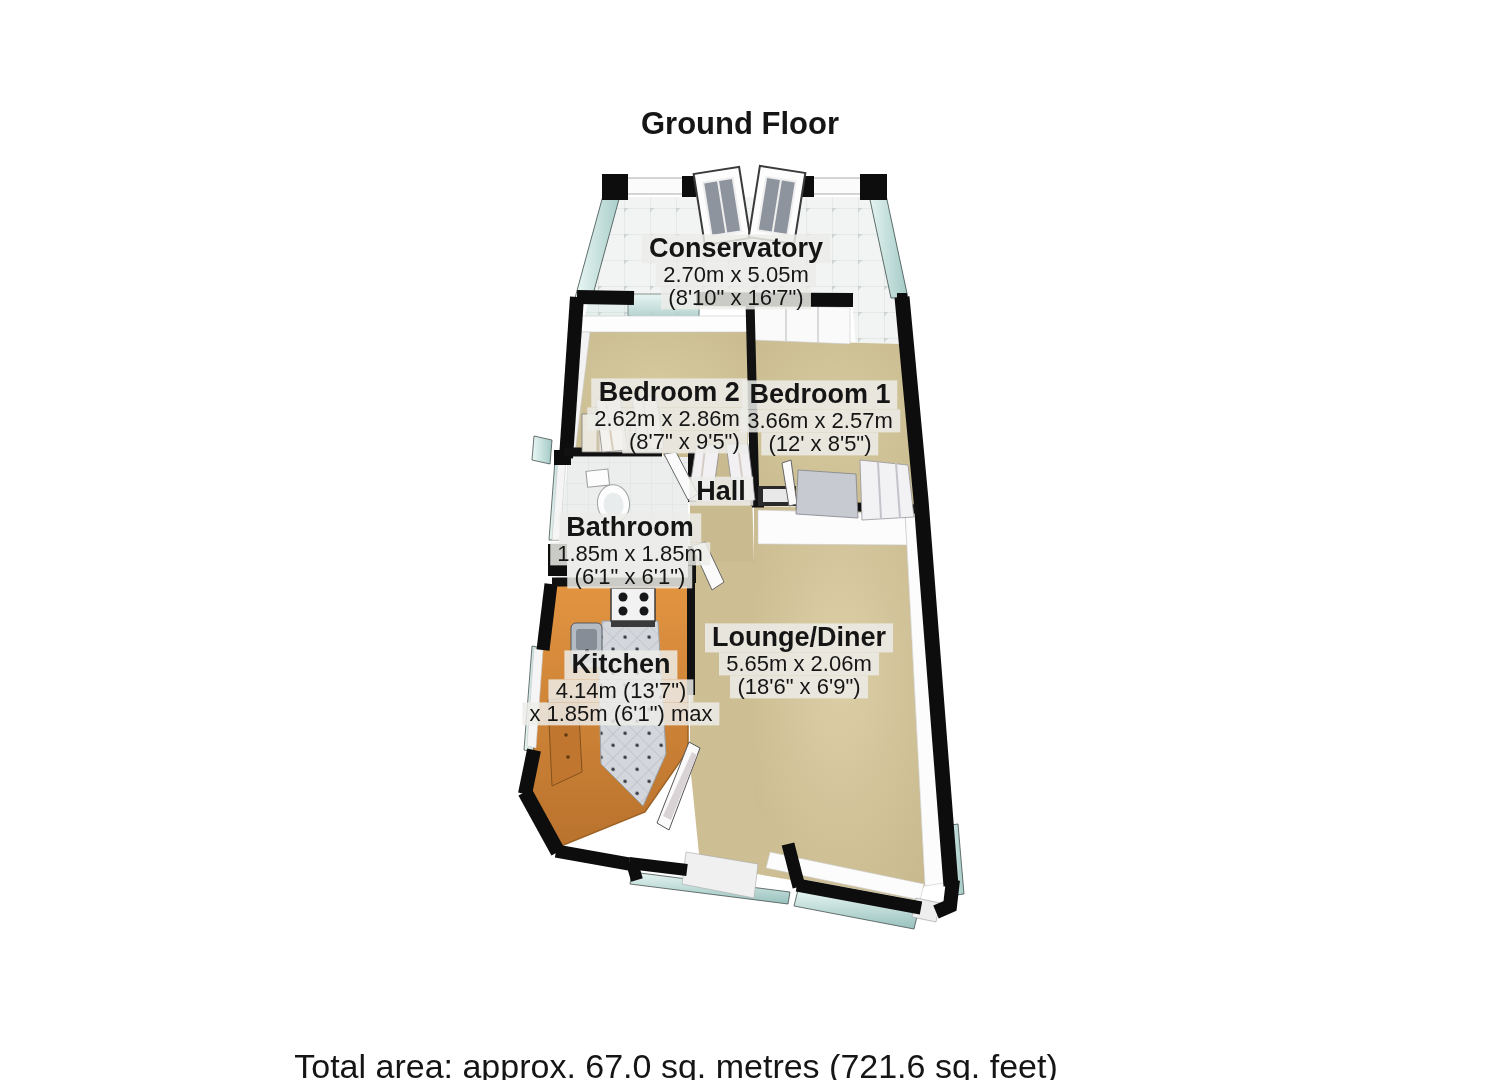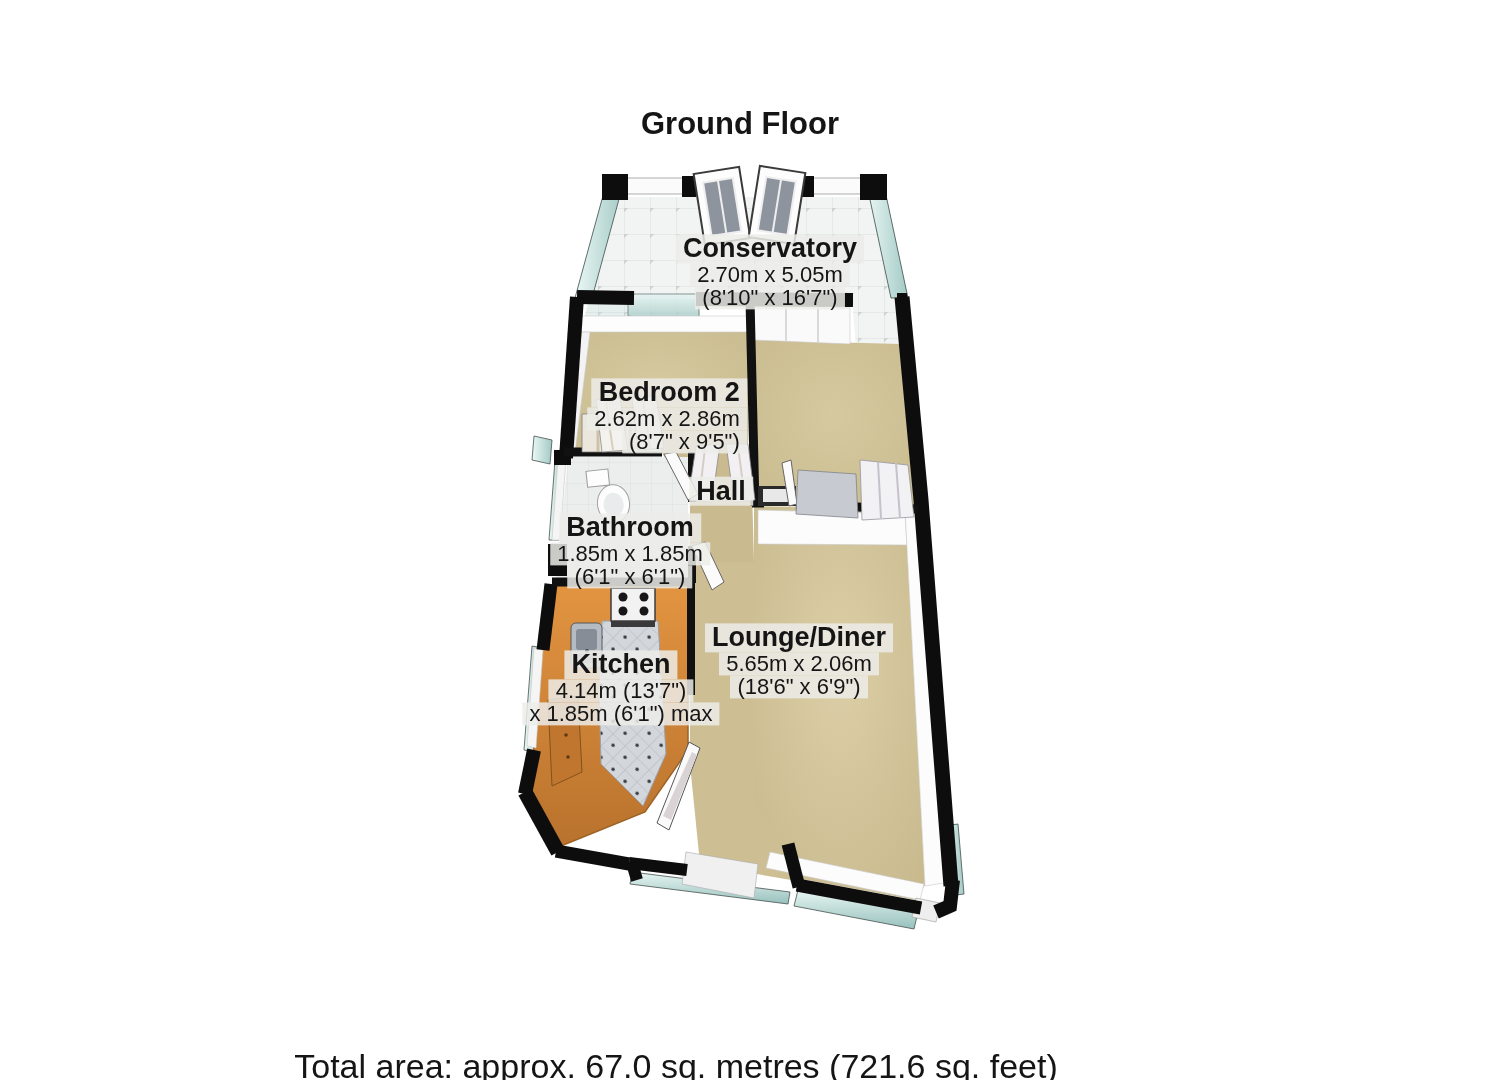--- a/index.html
+++ b/index.html
@@ -223,32 +223,37 @@
       <g>
         <polygon points="548,700 578,696 582,772 552,786" fill="#c0762f" stroke="#84511c" stroke-width="1"></polygon>
         <circle cx="566" cy="735" r="1.8" fill="#5d3a14"></circle>
         <circle cx="568" cy="757" r="1.8" fill="#5d3a14"></circle>
       </g>
     </g>
   </svg>
 
   <div class="floor-title" style="left:740px;top:124px;">Ground Floor</div>
 
-  <div class="room-label" style="left:770px;top:272px;">
+  <div class="room-label" style="left:736px;top:272px;">
     <div class="ln rname"><span>Conservatory</span></div>
     <div class="ln rdim"><span>2.70m x 5.05m</span></div>
     <div class="ln rdim"><span>(8'10" x 16'7")</span></div>
   </div>
 
   <div class="room-label" style="left:667px;top:416px;text-align:right;">
     <div class="ln rname"><span>Bedroom 2</span></div>
     <div class="ln rdim"><span>2.62m x 2.86m</span></div>
     <div class="ln rdim"><span>(8'7" x 9'5")</span></div>
   </div>
 
+  <div class="room-label" style="left:820px;top:418px;">
+    <div class="ln rname"><span>Bedroom 1</span></div>
+    <div class="ln rdim"><span>3.66m x 2.57m</span></div>
+    <div class="ln rdim"><span>(12' x 8'5")</span></div>
+  </div>
 
   <div class="room-label" style="left:721px;top:491px;text-align:right;">
     <div class="ln rname"><span>Hall</span></div>
   </div>
 
   <div class="room-label" style="left:630px;top:551px;">
     <div class="ln rname"><span>Bathroom</span></div>
     <div class="ln rdim"><span>1.85m x 1.85m</span></div>
     <div class="ln rdim"><span>(6'1" x 6'1")</span></div>
   </div>

